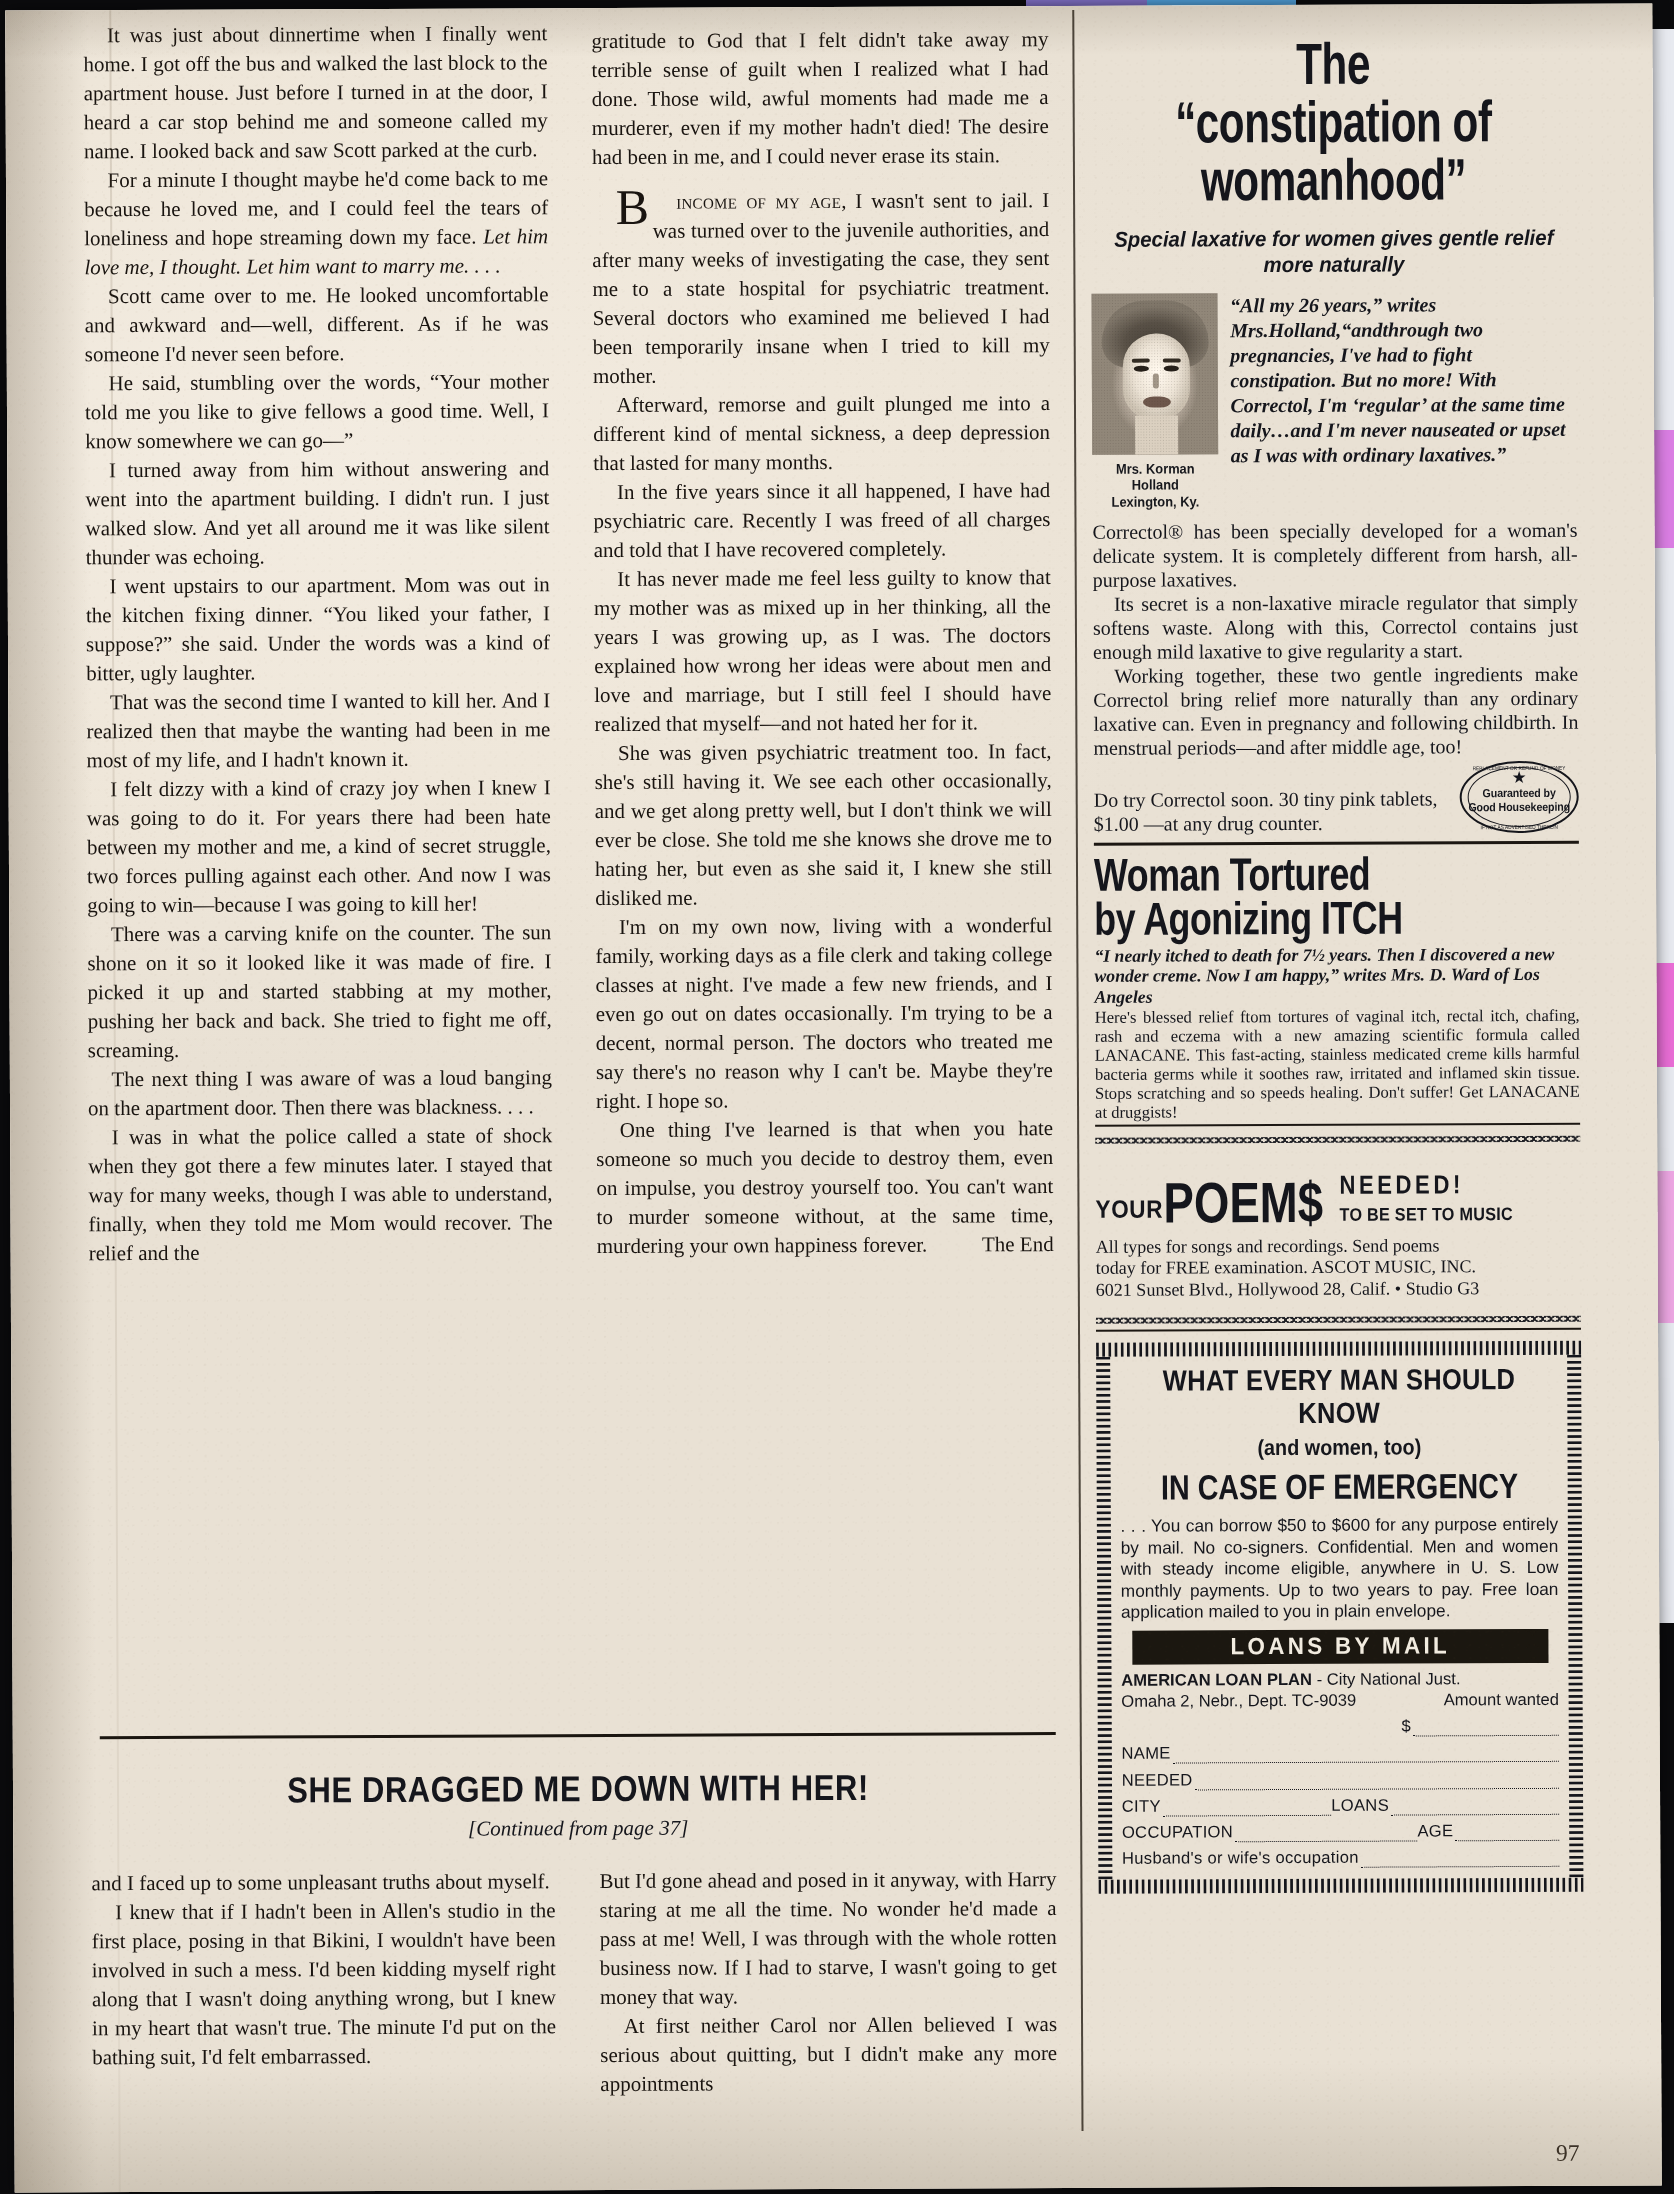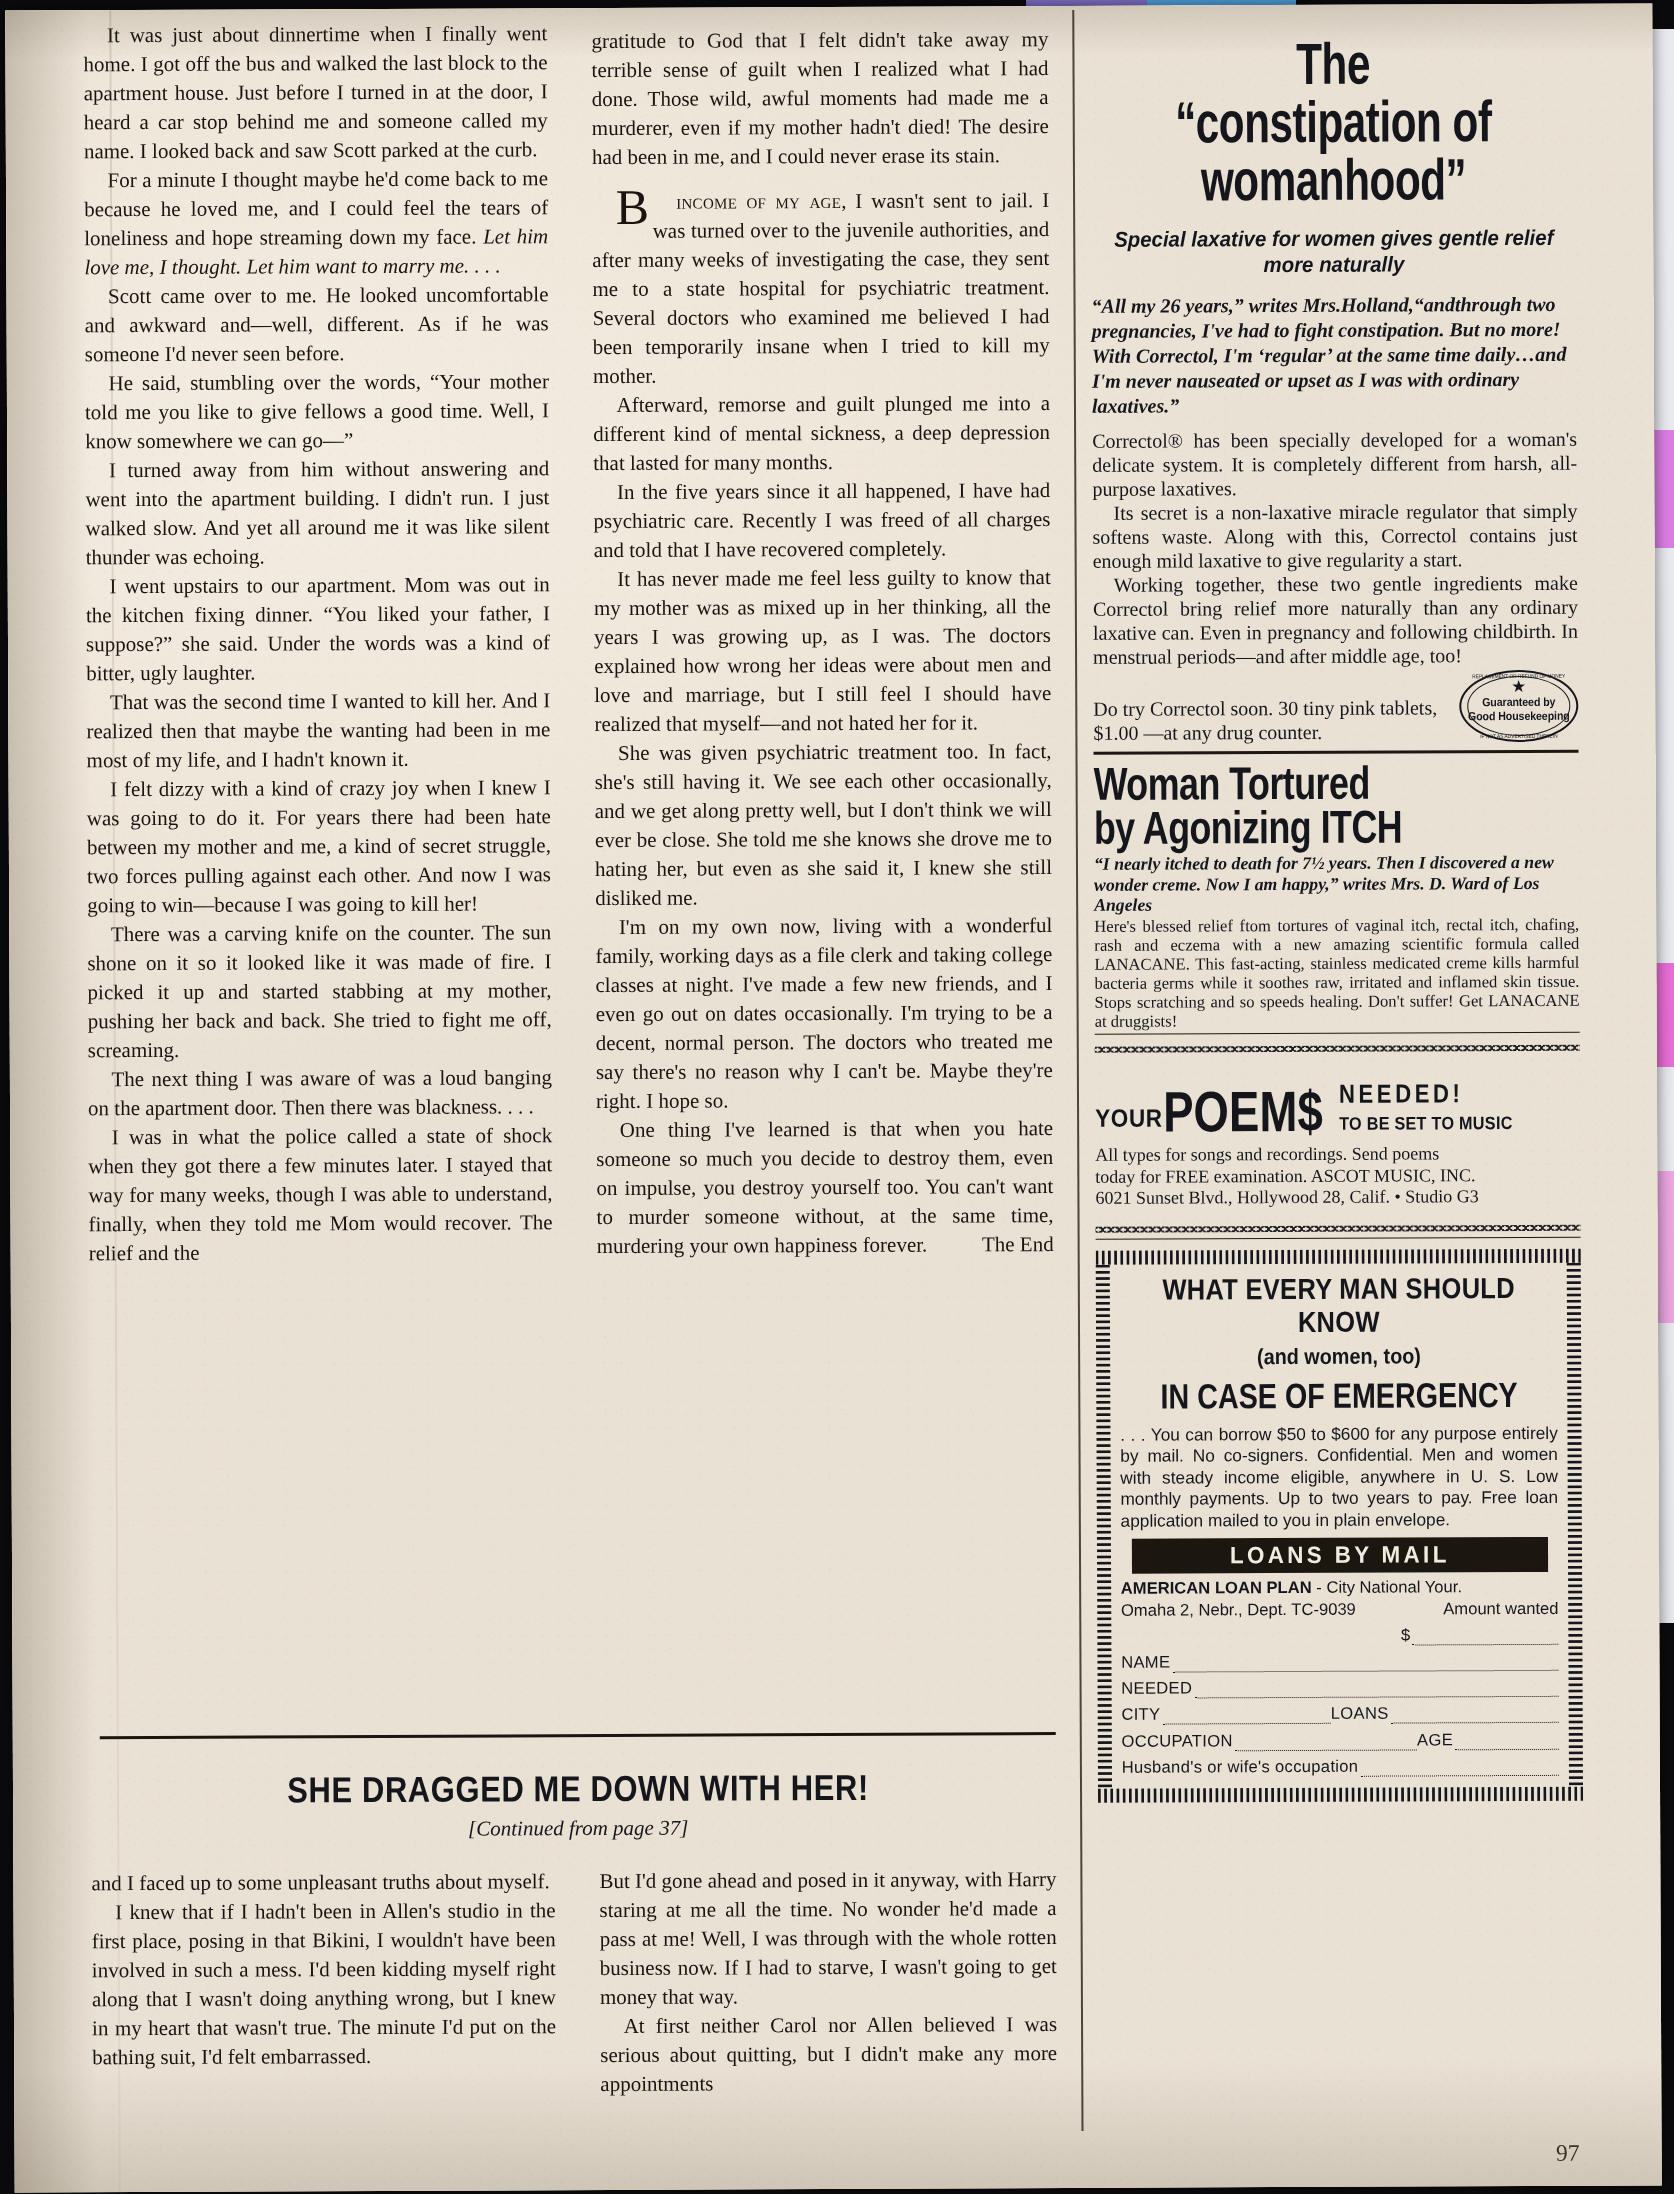--- a/index.html
+++ b/index.html
@@ -393,20 +393,38 @@
     <div id="adcol">
 
       <div class="ad-block">
         <div class="ad-headline" id="ch1">The</div>
         <div class="ad-headline" id="ch2">“constipation of</div>
         <div class="ad-headline" id="ch3">womanhood”</div>
 
         <div class="ad-sub">Special laxative for women gives gentle relief more naturally</div>
 
         <div id="testimonial">
+          <div id="portrait-wrap">
+            <div id="portrait">
+              <div id="p-hair"></div>
+              <div id="p-face"></div>
+              <div id="p-browL"></div>
+              <div id="p-browR"></div>
+              <div id="p-eyeL"></div>
+              <div id="p-eyeR"></div>
+              <div id="p-nose"></div>
+              <div id="p-lips"></div>
+              <div id="p-neck"></div>
+              <div id="p-halftone"></div>
+            </div>
+            <div id="portrait-cap">
+              <div>Mrs. Korman Holland</div>
+              <div>Lexington, Ky.</div>
+            </div>
+          </div>
           <div id="quote">“All my 26 years,” writes Mrs.Holland,“andthrough two pregnancies, I've had to fight constipation. But no more! With Correctol, I'm ‘regular’ at the same time daily…and I'm never nauseated or upset as I was with ordinary laxatives.”</div>
         </div>
 
         <div class="ad-body">
           <p class="noind">Correctol® has been specially developed for a woman's delicate system. It is completely different from harsh, all-purpose laxatives.</p>
           <p>Its secret is a non-laxative miracle regulator that simply softens waste. Along with this, Correctol contains just enough mild laxative to give regularity a start.</p>
           <p>Working together, these two gentle ingredients make Correctol bring relief more naturally than any ordinary laxative can. Even in pregnancy and following childbirth. In menstrual periods—and after middle age, too!</p>
         </div>
 
         <div id="price-row">
@@ -456,21 +474,21 @@
         <div class="dash-border-top"></div>
         <div id="loan-inner">
           <div class="dash-side"></div>
           <div id="loan-main">
             <div class="loan-h1">WHAT EVERY MAN SHOULD KNOW</div>
             <div class="loan-h2">(and women, too)</div>
             <div class="loan-h3">IN CASE OF EMERGENCY</div>
             <div class="loan-body">. . . You can borrow $50 to $600 for any purpose entirely by mail. No co-signers. Confidential. Men and women with steady income eligible, anywhere in U. S. Low monthly payments. Up to two years to pay. Free loan application mailed to you in plain envelope.</div>
             <div class="loan-banner">LOANS BY MAIL</div>
             <div class="loan-addr">
-              <span>AMERICAN LOAN PLAN</span><span class="lite"> - City National Your.</span>
+              <span>AMERICAN LOAN PLAN</span><span class="lite"> - City National Just.</span>
             </div>
             <div class="amount-row">
               <span>Omaha 2, Nebr., Dept. TC-9039</span>
               <span>Amount wanted</span>
             </div>
             <div class="form-row" style="justify-content:flex-end;">
               <span>$</span>
               <span class="form-line short"></span>
             </div>
             <div class="form-row">

